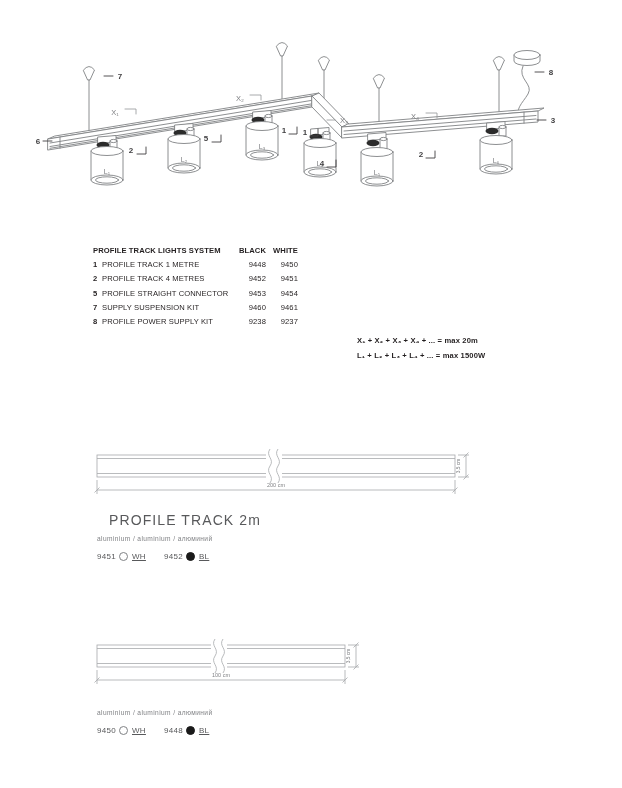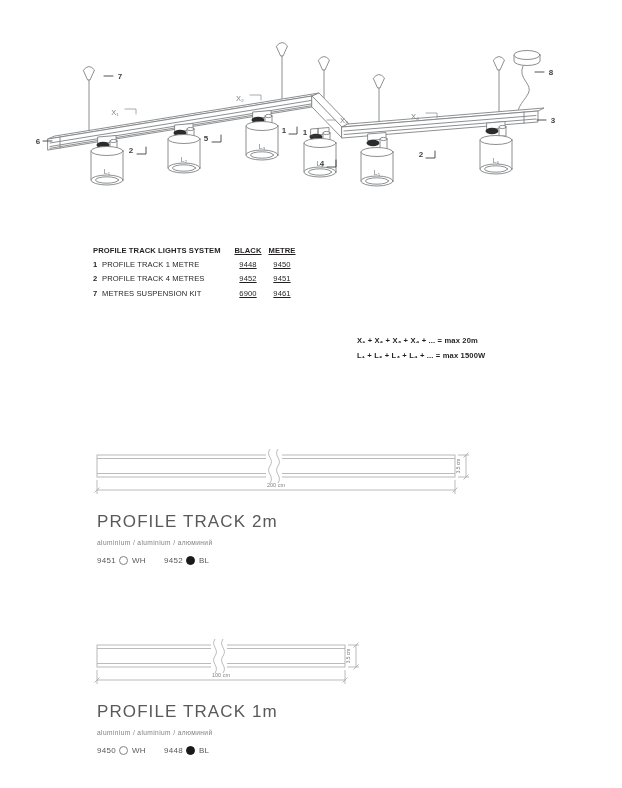--- a/index.html
+++ b/index.html
@@ -9,38 +9,38 @@
   }
   .abs{position:absolute;}
   svg text{font-family:"Liberation Sans","DejaVu Sans",sans-serif;}
 
   
   #product-table{left:93px;top:244px;width:205px;}
   .trow{display:grid;grid-template-columns:137px 36px 32px;align-items:baseline;
         font-size:7.6px;line-height:14.2px;color:#231f20;letter-spacing:.1px;}
   .trow .name-cell{white-space:nowrap;}
   .trow .num{font-weight:bold;display:inline-block;width:9px;}
-  .trow .code{text-align:center;text-decoration:underline;}
+  .trow .code{text-align:right;}
   .thead{font-weight:bold;}
   .thead .code{font-weight:bold;}
 
   
   #formulas{left:357px;top:333px;font-size:7.6px;font-weight:bold;color:#231f20;
             line-height:15px;letter-spacing:.15px;}
 
   
   .product-block{left:97px;width:340px;}
   #product-2m{top:512px;}
   #product-1m{top:702px;}
-  .ptitle{font-size:17px;letter-spacing:1.1px;color:#58595b;font-weight:400;}
+  .ptitle{font-size:14px;letter-spacing:1.1px;color:#58595b;font-weight:400;margin-left:12px;}
   .pmaterials{font-size:6.6px;letter-spacing:.4px;color:#808285;margin-top:7px;}
   .pcodes{margin-top:10px;font-size:8px;color:#58595b;letter-spacing:.3px;
           display:flex;align-items:center;}
   .pcodes .code-txt{margin-right:3px;}
-  .pcodes .var-label{margin-right:18px;}
+  .pcodes .var-label{margin-right:18px;text-decoration:underline;}
   .sw{width:9px;height:9px;border:1px solid #808285;border-radius:50%;
       display:inline-block;margin-right:4px;box-sizing:border-box;}
   .sw.bl{background:#1a1a1a;border-color:#1a1a1a;}
 </style>
 </head>
 <body>
 
 <svg class="abs" style="left:0;top:0" width="622" height="220" viewBox="0 0 622 220" fill="none" stroke="#808285" stroke-width="0.9" stroke-linecap="round">
 
   <g>
@@ -200,36 +200,46 @@
 
     <text x="421" y="157" text-anchor="middle" font-size="8" font-weight="bold" fill="#414042" stroke="none">2</text>
     <polyline points="426,158 435,158 435,151" fill="none"></polyline>
   </g>
 </svg>
 
 <div id="product-table" class="abs">
   <div class="trow thead">
     <span class="name-cell">PROFILE TRACK LIGHTS SYSTEM</span>
     <span class="code">BLACK</span>
-    <span class="code">METRE</span>
+    <span class="code">WHITE</span>
   </div>
   <div class="trow">
     <span class="name-cell"><span class="num">1</span><span>PROFILE TRACK 1 METRE</span></span>
     <span class="code">9448</span>
       <span class="code">9450</span>
   </div>
   <div class="trow">
     <span class="name-cell"><span class="num">2</span><span>PROFILE TRACK 4 METRES</span></span>
     <span class="code">9452</span>
       <span class="code">9451</span>
   </div>
   <div class="trow">
-    <span class="name-cell"><span class="num">7</span><span>METRES SUSPENSION KIT</span></span>
-    <span class="code">6900</span>
+    <span class="name-cell"><span class="num">5</span><span>PROFILE STRAIGHT CONNECTOR</span></span>
+    <span class="code">9453</span>
+      <span class="code">9454</span>
+  </div>
+  <div class="trow">
+    <span class="name-cell"><span class="num">7</span><span>SUPPLY SUSPENSION KIT</span></span>
+    <span class="code">9460</span>
       <span class="code">9461</span>
+  </div>
+  <div class="trow">
+    <span class="name-cell"><span class="num">8</span><span>PROFILE POWER SUPPLY KIT</span></span>
+    <span class="code">9238</span>
+      <span class="code">9237</span>
   </div>
 </div>
 
 <div id="formulas" class="abs">
   <div>X₁ + X₂ + X₃ + X₄ + ... = max 20m</div>
   <div>L₁ + L₂ + L₃ + L₄ + ... = max 1500W</div>
 </div>
 
 <svg class="abs" style="left:0;top:440px" width="622" height="70" viewBox="0 0 622 70" fill="none" stroke="#a7a9ac" stroke-width="0.8">
   <rect x="97" y="15" width="358" height="22" fill="#fff"></rect>
@@ -292,21 +302,20 @@
     <line x1="348" y1="15" x2="359" y2="15"></line>
     <line x1="348" y1="37" x2="359" y2="37"></line>
     <line x1="356" y1="15" x2="356" y2="37"></line>
     <line x1="353.5" y1="17.5" x2="358.5" y2="12.5"></line>
     <line x1="353.5" y1="39.5" x2="358.5" y2="34.5"></line>
     <text x="350" y="26" text-anchor="middle" font-size="4.8" fill="#808285" stroke="none" transform="rotate(-90 350 26)">3,5 cm</text>
   </g>
 </svg>
 
 <div id="product-1m" class="abs product-block">
-  <div class="ptitle">PROFILE TRACK 1m</div>
   <div class="pmaterials">aluminium / aluminium / алюминий</div>
   <div class="pcodes">
     <span class="code-txt">9450</span>
     <span class="sw"></span>
     <span class="var-label">WH</span>
     <span class="code-txt">9448</span>
     <span class="sw bl"></span>
     <span class="var-label">BL</span>
   </div>
 </div>

